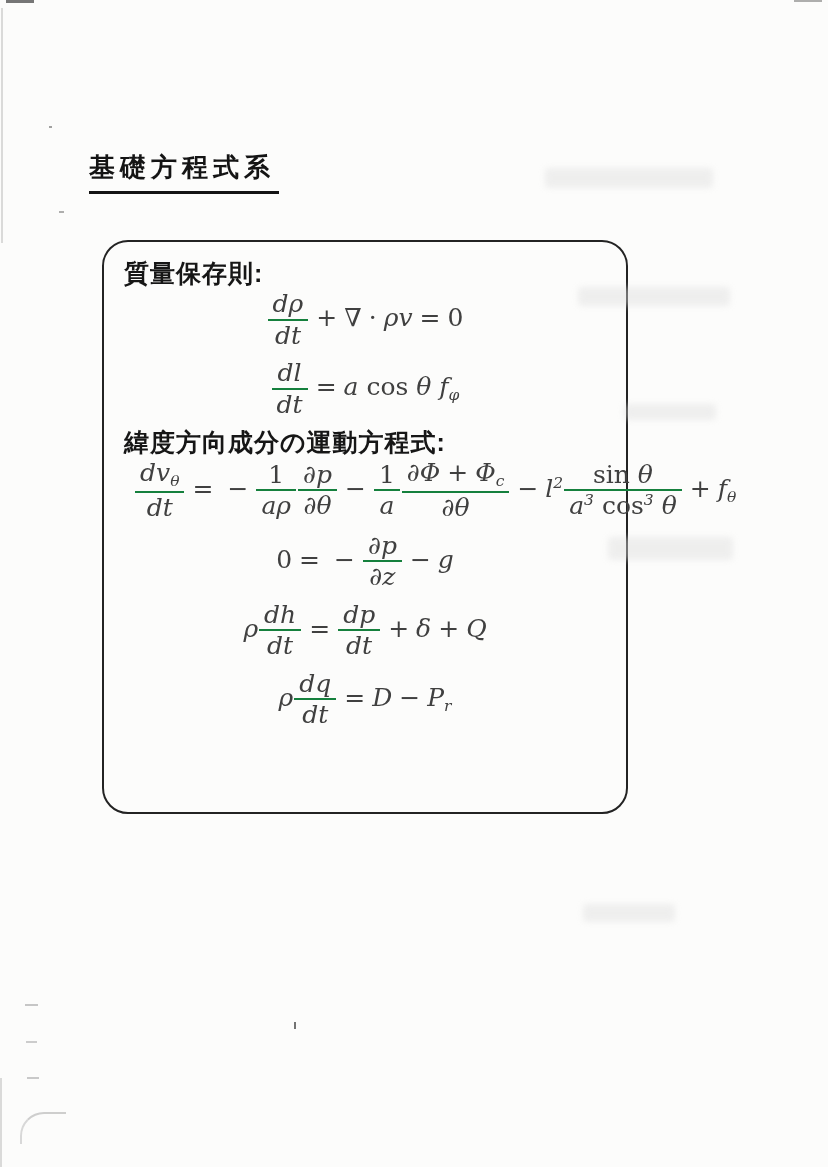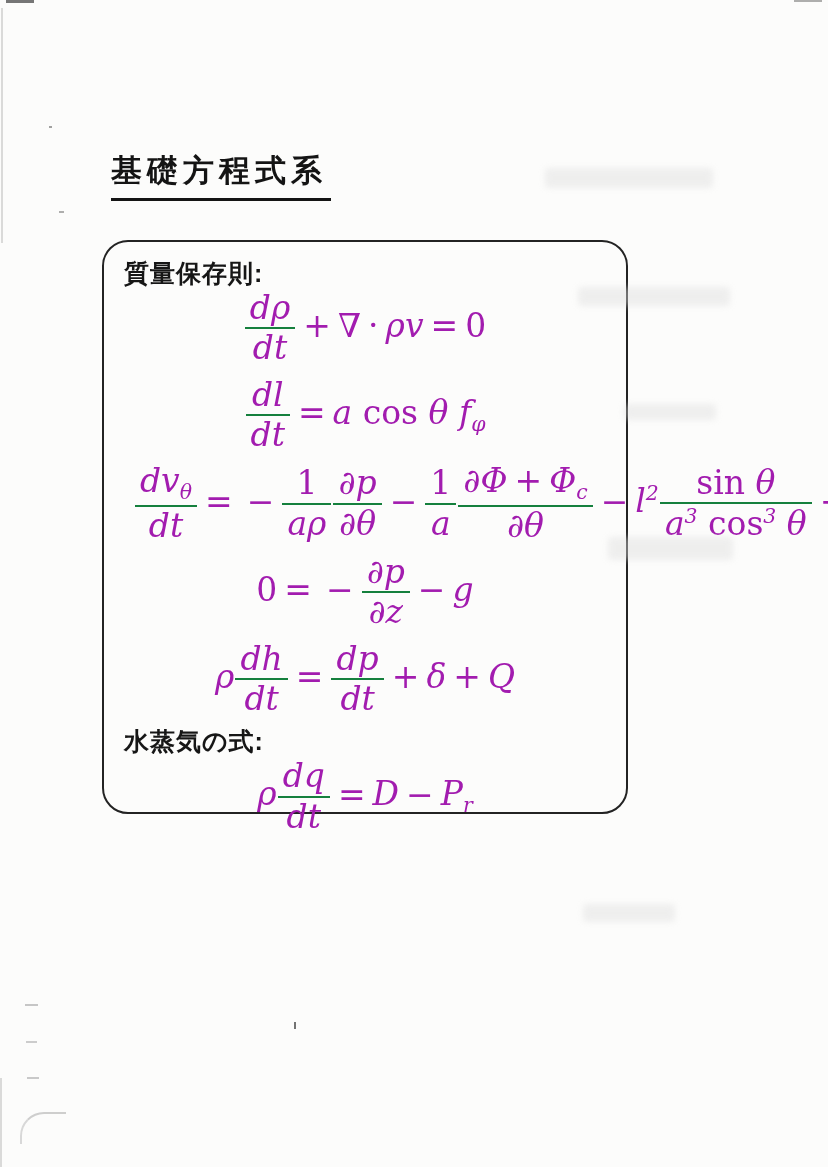--- a/index.html
+++ b/index.html
@@ -3,43 +3,43 @@
 <meta charset="utf-8">
 <style>
   html,body{margin:0;padding:0;}
   body{
     width:828px;height:1167px;position:relative;overflow:hidden;
     background:#fcfcfb;color:#1a1a1a;
     font-family:"Liberation Sans", sans-serif;
   }
   
   .page-title{
-    position:absolute;left:111px;top:150px;
-    font-size:31px;font-weight:700;letter-spacing:5px;
+    position:absolute;left:89px;top:150px;
+    font-size:26px;font-weight:700;letter-spacing:5px;
     color:#141414;
     border-bottom:3px solid #141414;
     padding:0 4px 6px 0;
     white-space:nowrap;
   }
   
   .eq-box{
     position:absolute;left:102px;top:240px;width:526px;height:574px;
     box-sizing:border-box;
     border:2px solid #232323;border-radius:26px;
     padding:16px 20px 0 20px;
     background:transparent;
   }
   .sec-label{
     font-size:25px;line-height:30px;font-weight:700;
     letter-spacing:1px;color:#161616;margin:0 0 1px 0;
     white-space:nowrap;
   }
   .eq{
     font-family:"DejaVu Serif","Liberation Serif",serif;
-    font-size:33px;color:#a21caf;
+    font-size:25px;color:#404040;
     text-align:center;margin:1px 10px 8px 10px;
     white-space:nowrap;
   }
   .eq .i{font-style:italic;}
   .eq .r{font-style:normal;}
   .eq .o{font-style:normal;padding:0 7px;}
   .eq .frac{display:inline-block;vertical-align:middle;text-align:center;margin:0 1px;}
   .eq .frac .num,.eq .frac .den{display:block;line-height:1.1;padding:1px 5px;}
   .eq .frac .den{border-top:2px solid #15803d;}
   .eq .sub{font-size:62%;font-style:italic;vertical-align:-0.35em;}
@@ -78,33 +78,33 @@
   <div class="sec">
     <div class="sec-label">質量保存則:</div>
     <div class="eq"><span class="frac"><span class="num"><span class="i">dρ</span></span><span class="den"><span class="i">dt</span></span></span><span class="o">+</span><span class="r">∇</span><span class="o">·</span><span class="i">ρv</span><span class="o">=</span><span class="r">0</span></div>
   </div>
 
   <div class="sec">
     <div class="eq"><span class="frac"><span class="num"><span class="i">dl</span></span><span class="den"><span class="i">dt</span></span></span><span class="o">=</span><span class="i">a </span><span class="r">cos </span><span class="i">θ f</span><span class="sub">φ</span></div>
   </div>
 
   <div class="sec">
+    <div class="sec-label">緯度方向成分の運動方程式:</div>
     <div class="eq"><span class="frac"><span class="num"><span class="i">dv</span><span class="sub">θ</span></span><span class="den"><span class="i">dt</span></span></span><span class="o">=</span><span class="o">−</span><span class="frac"><span class="num"><span class="r">1</span></span><span class="den"><span class="i">aρ</span></span></span><span class="frac"><span class="num"><span class="i">∂p</span></span><span class="den"><span class="i">∂θ</span></span></span><span class="o">−</span><span class="frac"><span class="num"><span class="r">1</span></span><span class="den"><span class="i">a</span></span></span><span class="frac"><span class="num"><span class="i">∂Φ</span><span class="o">+</span><span class="i">Φ</span><span class="sub">c</span></span><span class="den"><span class="i">∂θ</span></span></span><span class="o">−</span><span class="i">l</span><span class="sup">2</span><span class="frac"><span class="num"><span class="r">sin </span><span class="i">θ</span></span><span class="den"><span class="i">a</span><span class="sup">3</span><span class="r"> cos</span><span class="sup">3</span><span class="i"> θ</span></span></span><span class="o">+</span><span class="i">f</span><span class="sub">θ</span></div>
   </div>
 
   <div class="sec">
     <div class="eq"><span class="r">0</span><span class="o">=</span><span class="o">−</span><span class="frac"><span class="num"><span class="i">∂p</span></span><span class="den"><span class="i">∂z</span></span></span><span class="o">−</span><span class="i">g</span></div>
   </div>
 
   <div class="sec">
     <div class="eq"><span class="i">ρ</span><span class="frac"><span class="num"><span class="i">dh</span></span><span class="den"><span class="i">dt</span></span></span><span class="o">=</span><span class="frac"><span class="num"><span class="i">dp</span></span><span class="den"><span class="i">dt</span></span></span><span class="o">+</span><span class="i">δ</span><span class="o">+</span><span class="i">Q</span></div>
   </div>
 
   <div class="sec">
-    <div class="sec-label">水蒸気の式:</div>
     <div class="eq"><span class="i">ρ</span><span class="frac"><span class="num"><span class="i">dq</span></span><span class="den"><span class="i">dt</span></span></span><span class="o">=</span><span class="i">D</span><span class="o">−</span><span class="i">P</span><span class="sub">r</span></div>
   </div>
 
 </div>
 
 <div class="artifact a-top-left-streak"></div>
 <div class="artifact a-top-right-streak"></div>
 <div class="artifact a-left-line-top"></div>
 <div class="artifact a-left-line-bottom"></div>
 <div class="artifact a-speck-1"></div>

